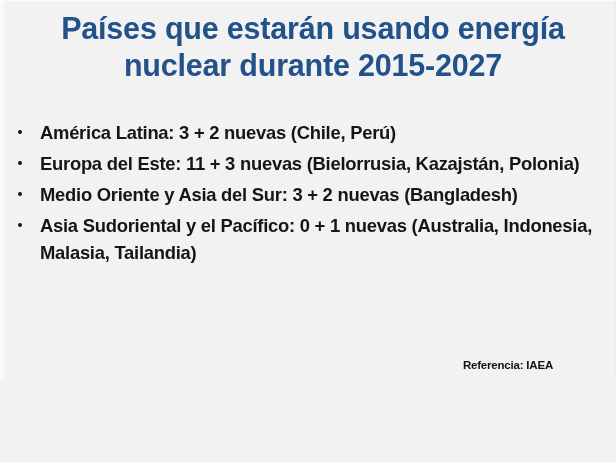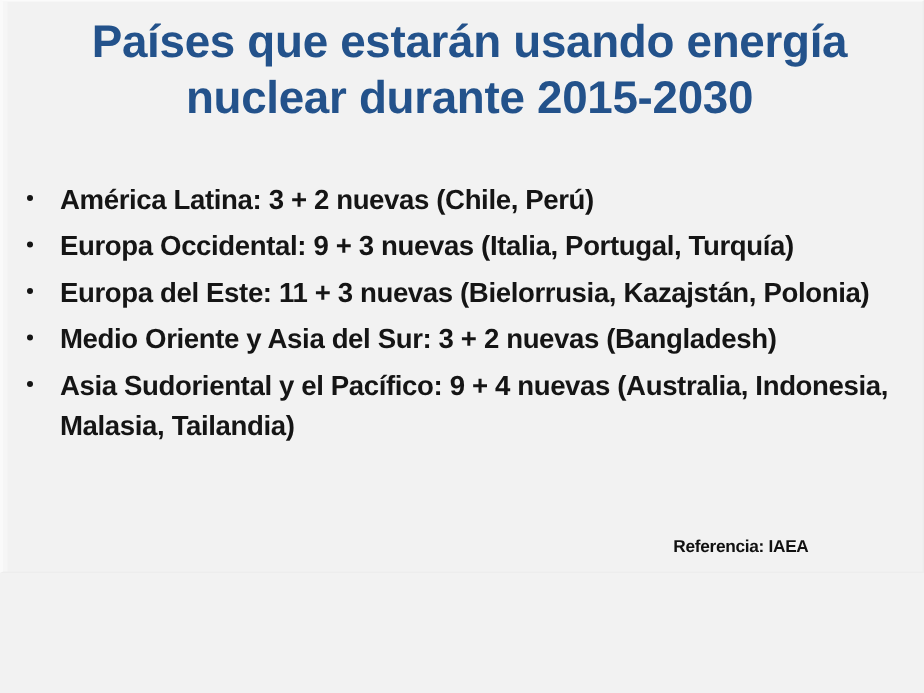--- a/index.html
+++ b/index.html
@@ -84,61 +84,57 @@
     border-radius: 50%;
     background: #151515;
   }
   .bullet-text {
     display: block;
   }
 
   
   .footer-ref {
     position: absolute;
-    right: 76px;
+    right: 62px;
     bottom: 9px;
     color: #111111;
     font-family: "Liberation Sans", sans-serif;
     font-weight: bold;
     font-size: 11.5px;
     line-height: 14px;
     letter-spacing: -0.2px;
     white-space: nowrap;
   }
 </style>
 </head>
 <body>
 
 <div class="slide">
   <div class="slide-inner">
 
     <div class="title-block">
       <span class="title-line">Países que estarán usando energía</span>
-      <span class="title-line">nuclear durante 2015-2030</span>
+      <span class="title-line">nuclear durante 2015-2027</span>
     </div>
 
     <ul class="bullet-list">
       <li class="bullet-item">
         <span class="dot"></span>
         <span class="bullet-text">América Latina: 3 + 2 nuevas (Chile, Perú)</span>
-      </li>
-      <li class="bullet-item">
-        <span class="dot"></span>
-        <span class="bullet-text">Europa Occidental: 9 + 3 nuevas (Italia, Portugal, Turquía)</span>
       </li>
       <li class="bullet-item">
         <span class="dot"></span>
         <span class="bullet-text">Europa del Este: 11 + 3 nuevas (Bielorrusia, Kazajstán, Polonia)</span>
       </li>
       <li class="bullet-item">
         <span class="dot"></span>
         <span class="bullet-text">Medio Oriente y Asia del Sur: 3 + 2 nuevas (Bangladesh)</span>
       </li>
       <li class="bullet-item">
         <span class="dot"></span>
-        <span class="bullet-text">Asia Sudoriental y el Pacífico: 9 + 4 nuevas (Australia, Indonesia, Malasia, Tailandia)</span>
+        <span class="bullet-text">Asia Sudoriental y el Pacífico: 0 + 1 nuevas (Australia, Indonesia, Malasia, Tailandia)</span>
       </li>
     </ul>
 
     <div class="footer-ref">Referencia: IAEA</div>
 
   </div>
 </div>
 
 </body></html>

